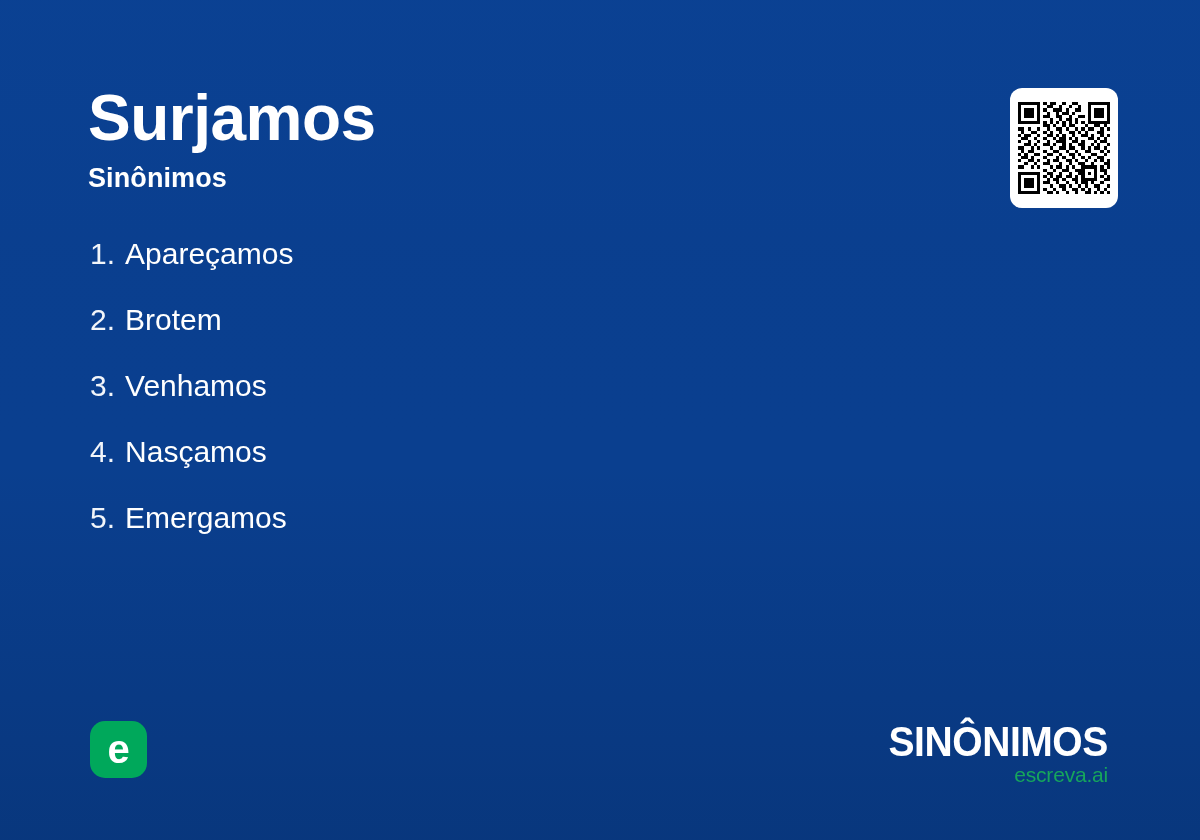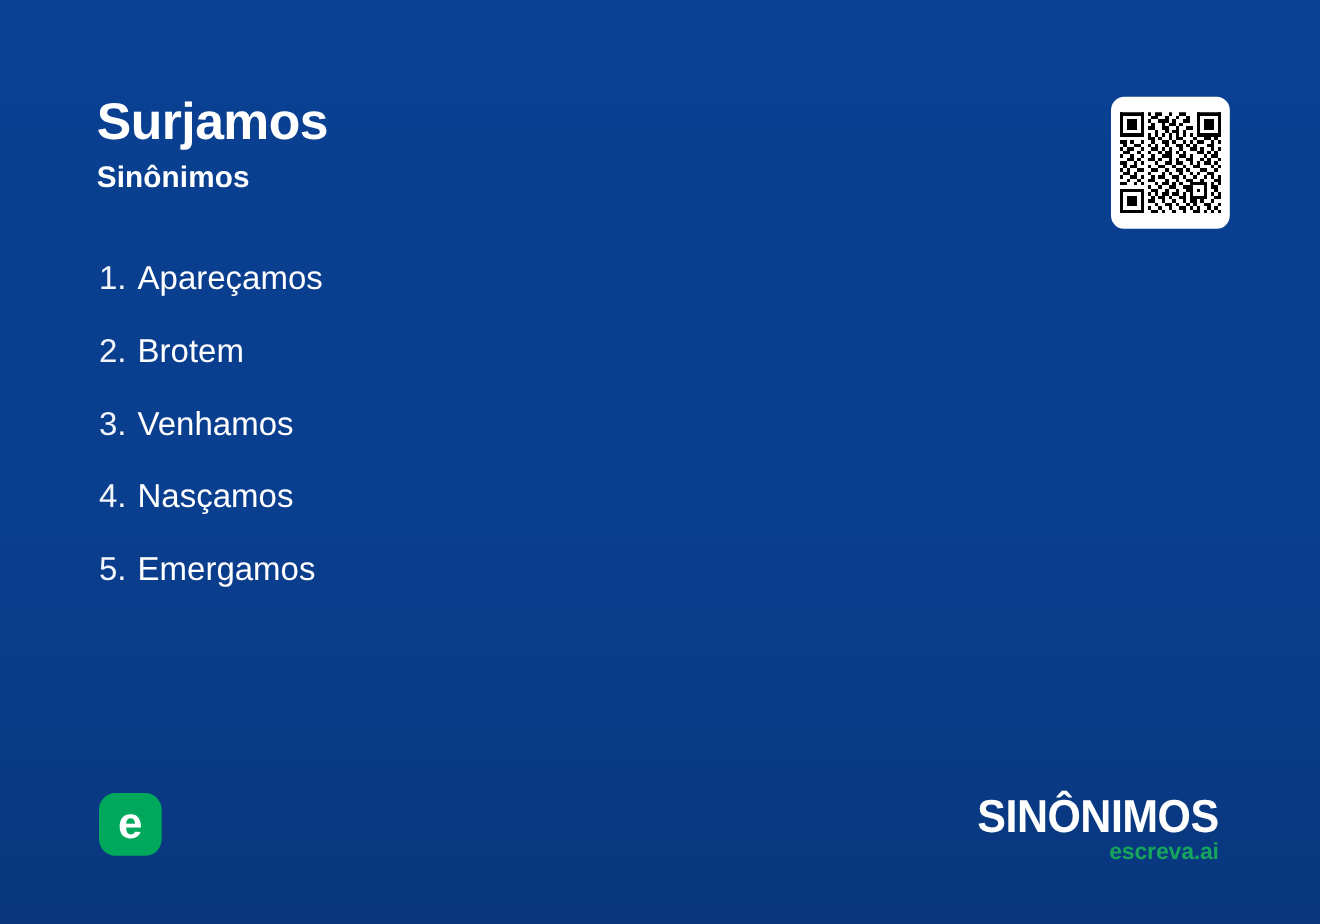--- a/index.html
+++ b/index.html
@@ -52,21 +52,21 @@
   }
 
   
   .headline {
     position: absolute;
     left: 88px;
     top: 86px;
   }
 
   .word-title {
-    font-size: 47px;
+    font-size: 64px;
     font-weight: 700;
     line-height: 1.0;
     color: #ffffff;
     letter-spacing: -0.5px;
   }
 
   .word-subtitle {
     margin-top: 13px;
     font-size: 27px;
     font-weight: 600;
@@ -158,21 +158,21 @@
     font-weight: 700;
     color: #ffffff;
     letter-spacing: -0.5px;
     line-height: 0.94;
     transform: scaleX(0.93);
     transform-origin: right center;
   }
 
   .brand-tagline {
     font-size: 21px;
-    font-weight: 700;
+    font-weight: 400;
     color: #16a55c;
     letter-spacing: -0.2px;
     line-height: 1;
     margin-top: 3px;
   }
 </style>
 </head>
 <body>
 
 <div class="card">

